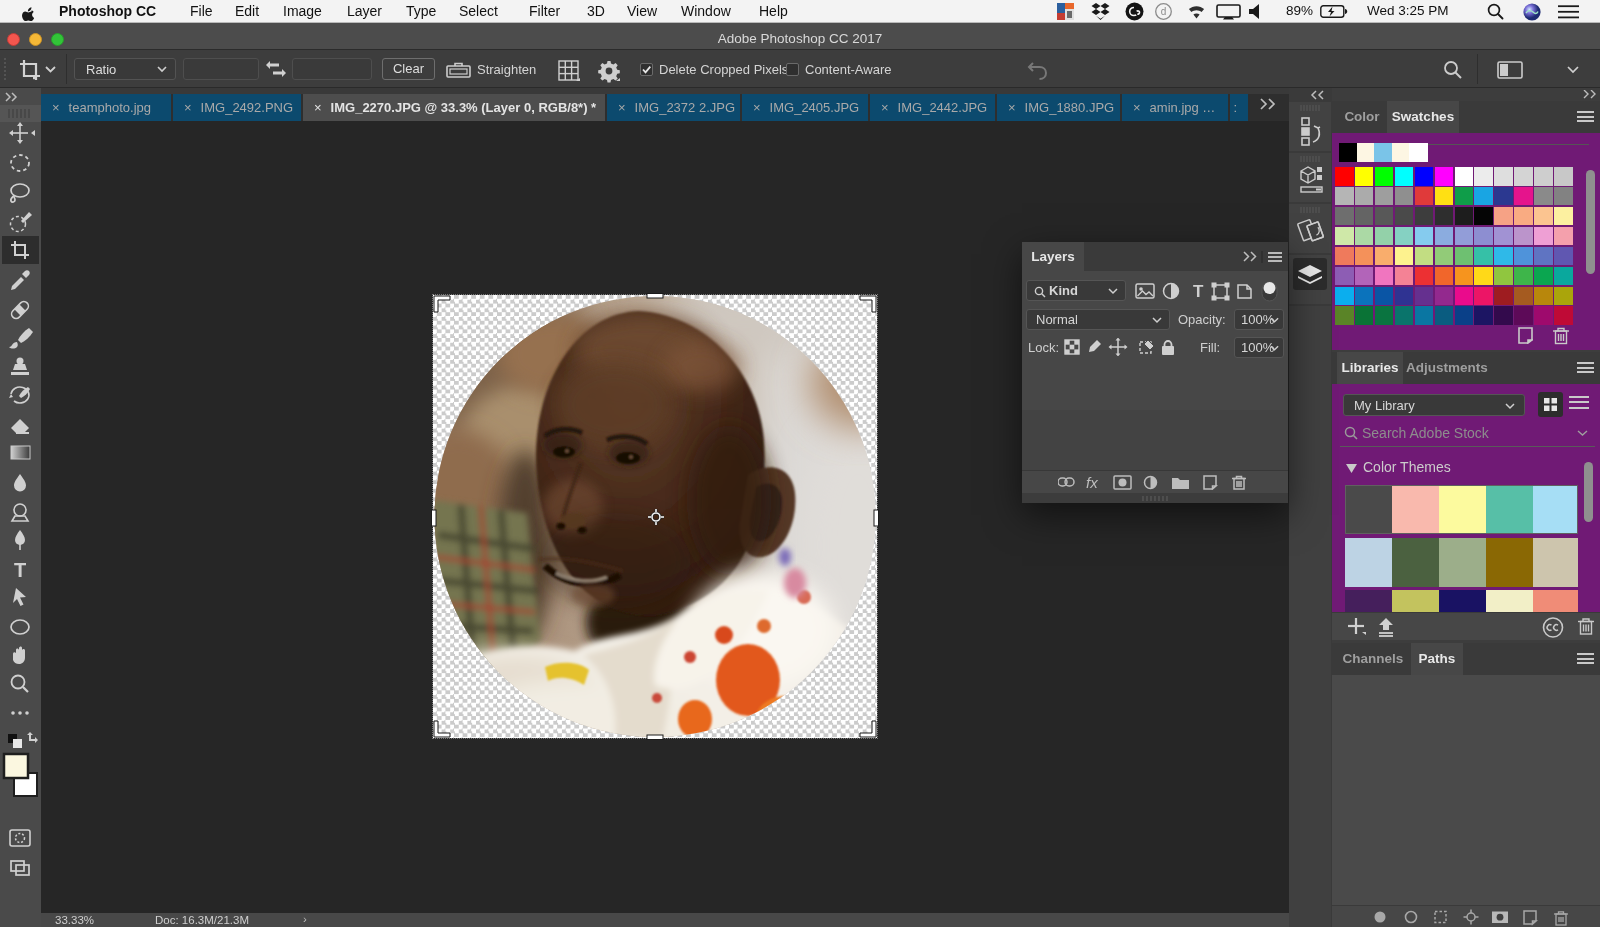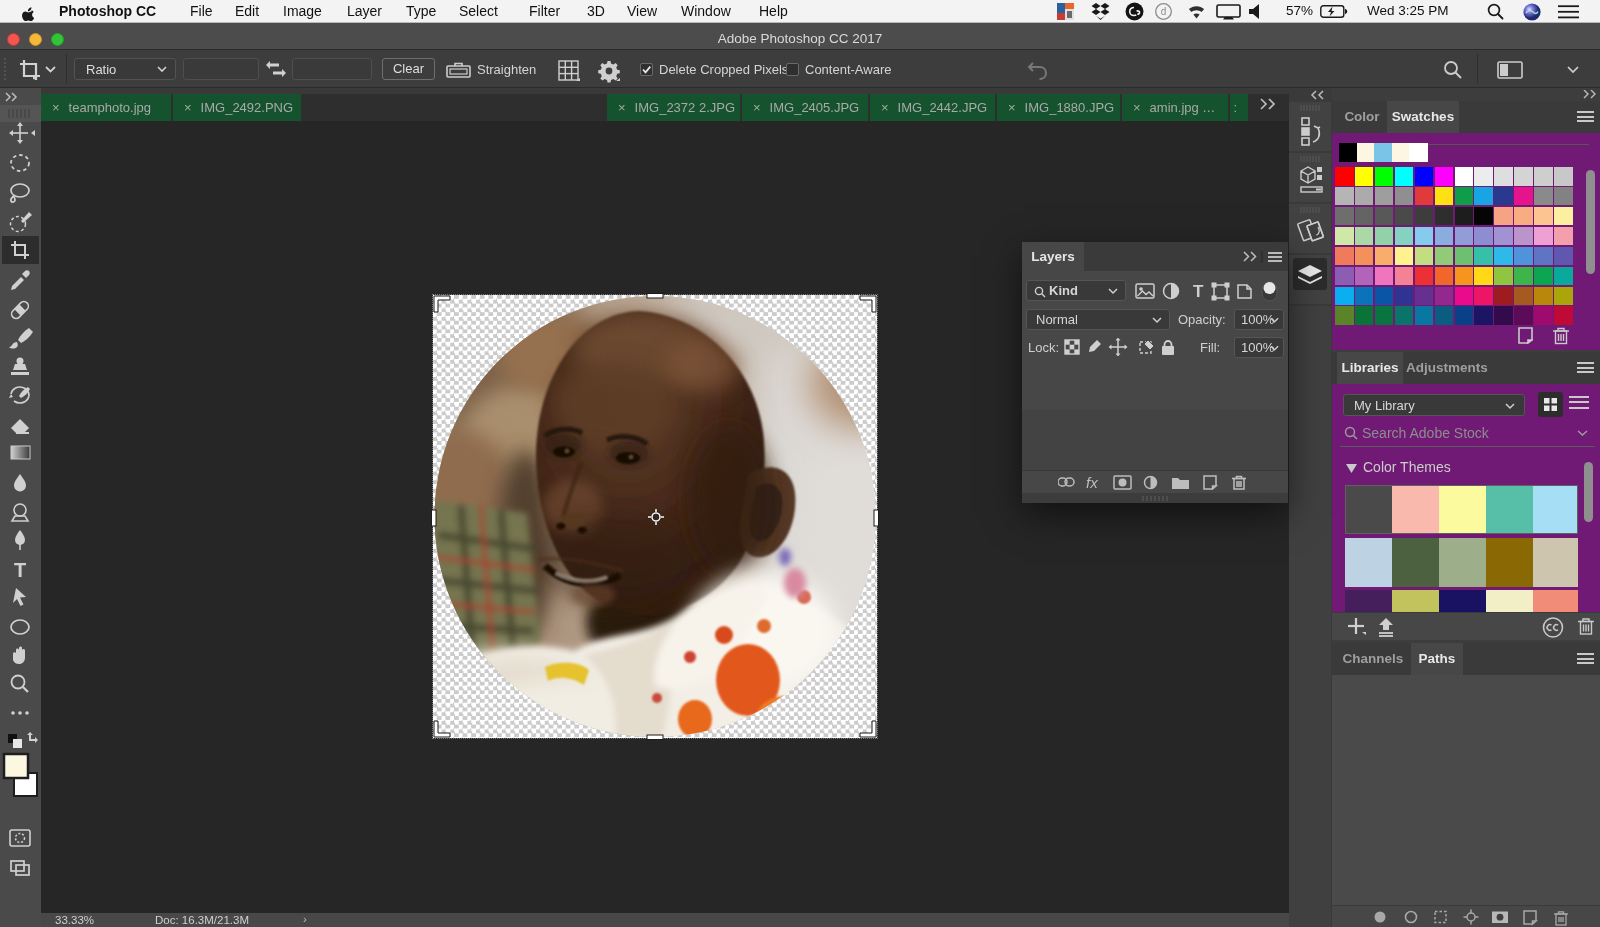--- a/index.html
+++ b/index.html
@@ -24,21 +24,21 @@
             border-bottom:1px solid #2a2a2a; color:#cccccc; font-size:13px; }
   .vsep { position:absolute; top:4px; height:30px; width:1px; background:#2e2e2e; }
   .fld { position:absolute; top:8px; height:22px; background:#393939;
          border:1px solid #535353; border-radius:3px; }
 
   
   #toolcol { left:0; top:88px; width:41px; height:839px; background:#4a4a4a; }
 
   
   #tabbar { left:41px; top:88px; width:1248px; height:33px; background:#393939; }
-  .tab { position:absolute; top:6px; height:27px; background:#14532d; color:#a9a9a9;
+  .tab { position:absolute; top:6px; height:27px; background:#0c4a6e; color:#a9a9a9;
          font-size:13px; line-height:27px; white-space:nowrap; overflow:hidden; }
   .tab.active { background:#4d4d4d; color:#e4e4e4; }
   .tab .x { display:inline-block; margin:0 9px 0 11px; font-size:13px; }
 
   
   #canvas { left:41px; top:121px; width:1248px; height:792px; background:#262626; }
 
   
   #statusbar { left:41px; top:913px; width:1248px; height:25px; background:#484848;
                color:#cfcfcf; font-size:11.5px; }
@@ -107,21 +107,21 @@
     <path fill="#1a1a1a" d="M10.5 14.5 13.6 10.6c-.8-.7-1.9-1.1-3.1-1.1s-2.3.4-3.1 1.1zM10.5 6.3c1.9 0 3.7.7 5.1 1.8l2.5-3.1C16 3.3 13.4 2.2 10.5 2.2S5 3.3 2.9 5L5.4 8.1c1.4-1.1 3.2-1.8 5.1-1.8z" opacity="0.9"></path>
     <path fill="#1a1a1a" d="M10.5 0C6.9 0 3.6 1.3 1 3.4l-1-1.2C2.9.7 6.5-.7 10.5-.7z" opacity="0"></path>
   </svg>
   <svg class="abs" style="left:1216px;top:4px" width="25" height="16" viewBox="0 0 25 16">
     <rect x="1" y="1" width="23" height="12" rx="1.5" fill="none" stroke="#1a1a1a" stroke-width="1.6"></rect>
     <path fill="#1a1a1a" d="M7 15.5h11l-2-2.5H9z"></path>
   </svg>
   <svg class="abs" style="left:1249px;top:4px" width="14" height="15" viewBox="0 0 14 15">
     <path fill="#1a1a1a" d="M0 5h4l6-5v15l-6-5H0z"></path>
   </svg>
-  <span class="mi" style="left:1286px;font-size:13.5px">57%</span>
+  <span class="mi" style="left:1286px;font-size:13.5px">89%</span>
   <svg class="abs" style="left:1320px;top:5px" width="28" height="13" viewBox="0 0 28 13">
     <rect x="0.8" y="0.8" width="23" height="11.4" rx="2.5" fill="none" stroke="#1a1a1a" stroke-width="1.4"></rect>
     <path fill="#1a1a1a" d="M25 4v5c1.4-.3 2.2-1.2 2.2-2.5S26.4 4.3 25 4z"></path>
     <path fill="#1a1a1a" d="M12.5 1.6 8 7h3l-1.5 4.4L14.5 6h-3z"></path>
   </svg>
   <span class="mi" style="left:1367px;font-size:13.5px">Wed 3:25 PM</span>
   <svg class="abs" style="left:1487px;top:3px" width="17" height="17" viewBox="0 0 17 17">
     <circle cx="7" cy="7" r="5.4" fill="none" stroke="#1a1a1a" stroke-width="1.7"></circle>
     <line x1="11" y1="11" x2="15.5" y2="15.5" stroke="#1a1a1a" stroke-width="1.9" stroke-linecap="round"></line>
   </svg>
@@ -367,20 +367,21 @@
         <rect x="-9" y="-7" width="13" height="10"></rect>
         <rect x="-4" y="-3" width="13" height="10"></rect>
       </g>
     </g>
   </svg>
 </div>
 <div class="abs" id="tabbar">
   <div class="abs" style="left:0;top:6px;width:1248px;height:27px;background:#2e2e2e"></div>
   <div class="tab" style="left:0px;width:130px"><span class="x">×</span>teamphoto.jpg</div>
   <div class="tab" style="left:132px;width:128px"><span class="x">×</span>IMG_2492.PNG</div>
+  <div class="tab active" style="left:262px;width:302px;font-weight:bold"><span class="x" style="font-weight:normal">×</span>IMG_2270.JPG @ 33.3% (Layer 0, RGB/8*) *</div>
   <div class="tab" style="left:566px;width:133px"><span class="x">×</span>IMG_2372 2.JPG</div>
   <div class="tab" style="left:701px;width:126px"><span class="x">×</span>IMG_2405.JPG</div>
   <div class="tab" style="left:829px;width:125px"><span class="x">×</span>IMG_2442.JPG</div>
   <div class="tab" style="left:956px;width:123px"><span class="x">×</span>IMG_1880.JPG</div>
   <div class="tab" style="left:1081px;width:106px"><span class="x">×</span>amin.jpg …</div>
   <div class="tab" style="left:1189px;width:18px">&nbsp;:</div>
   <svg class="abs" style="left:1218px;top:10px" width="22" height="12" viewBox="0 0 22 12">
     <path d="M2 1l5 5-5 5M10 1l5 5-5 5" stroke="#bdbdbd" stroke-width="1.7" fill="none"></path>
   </svg>
 </div>

